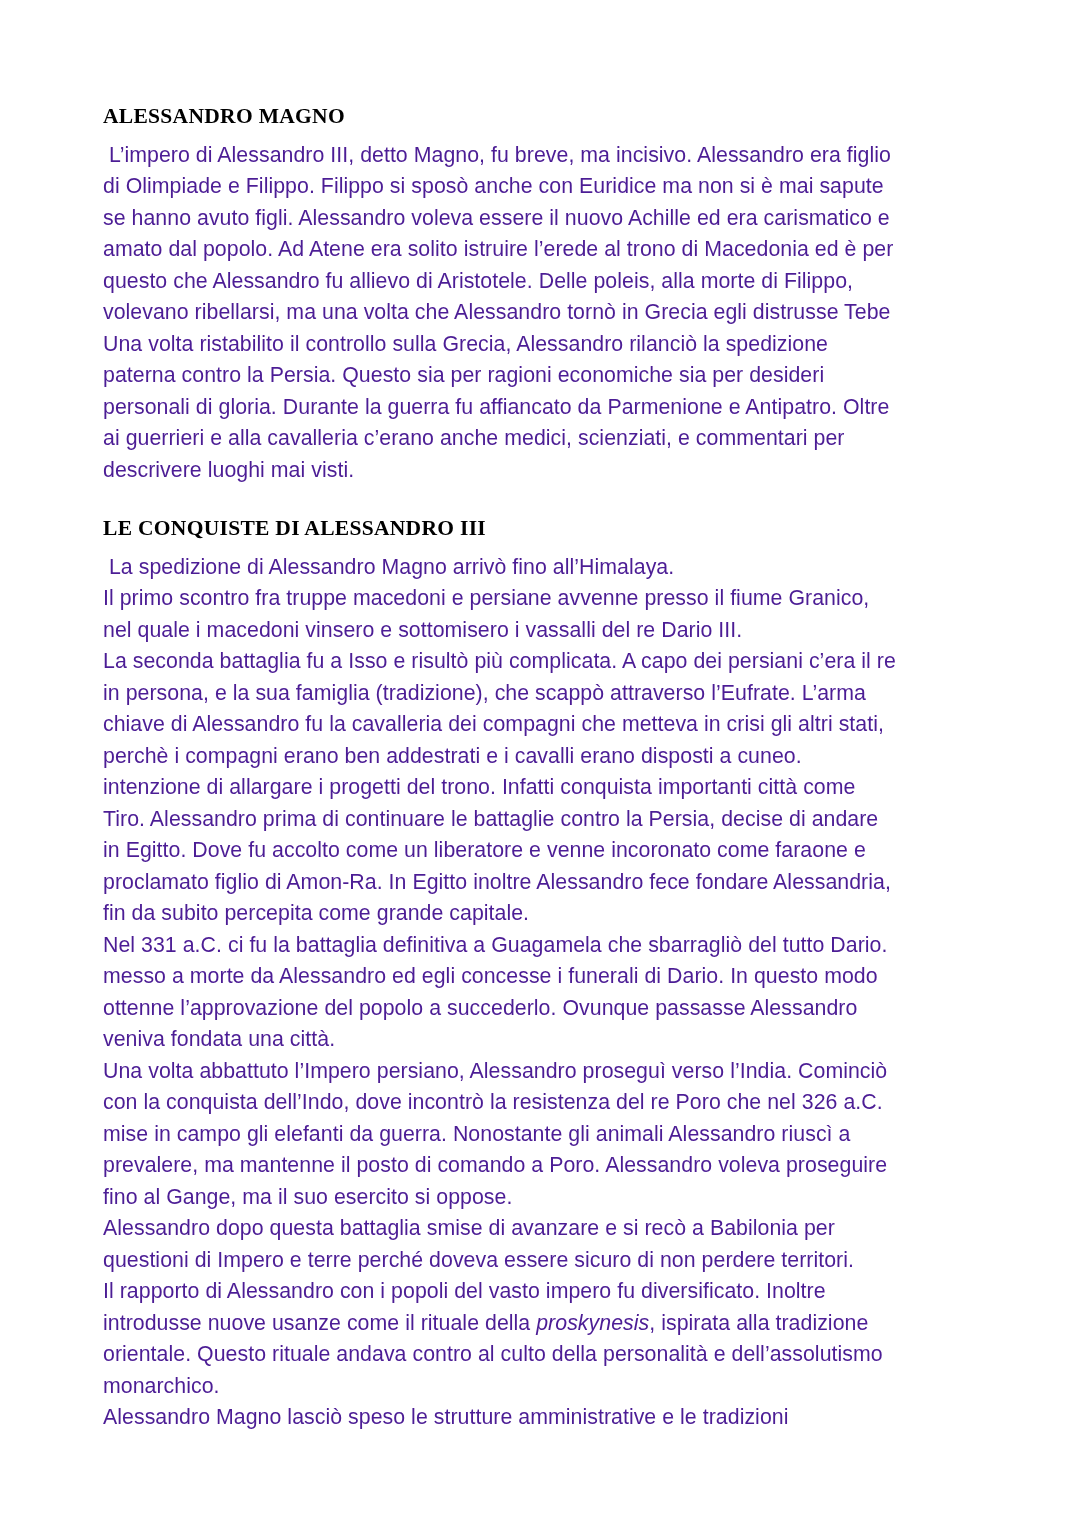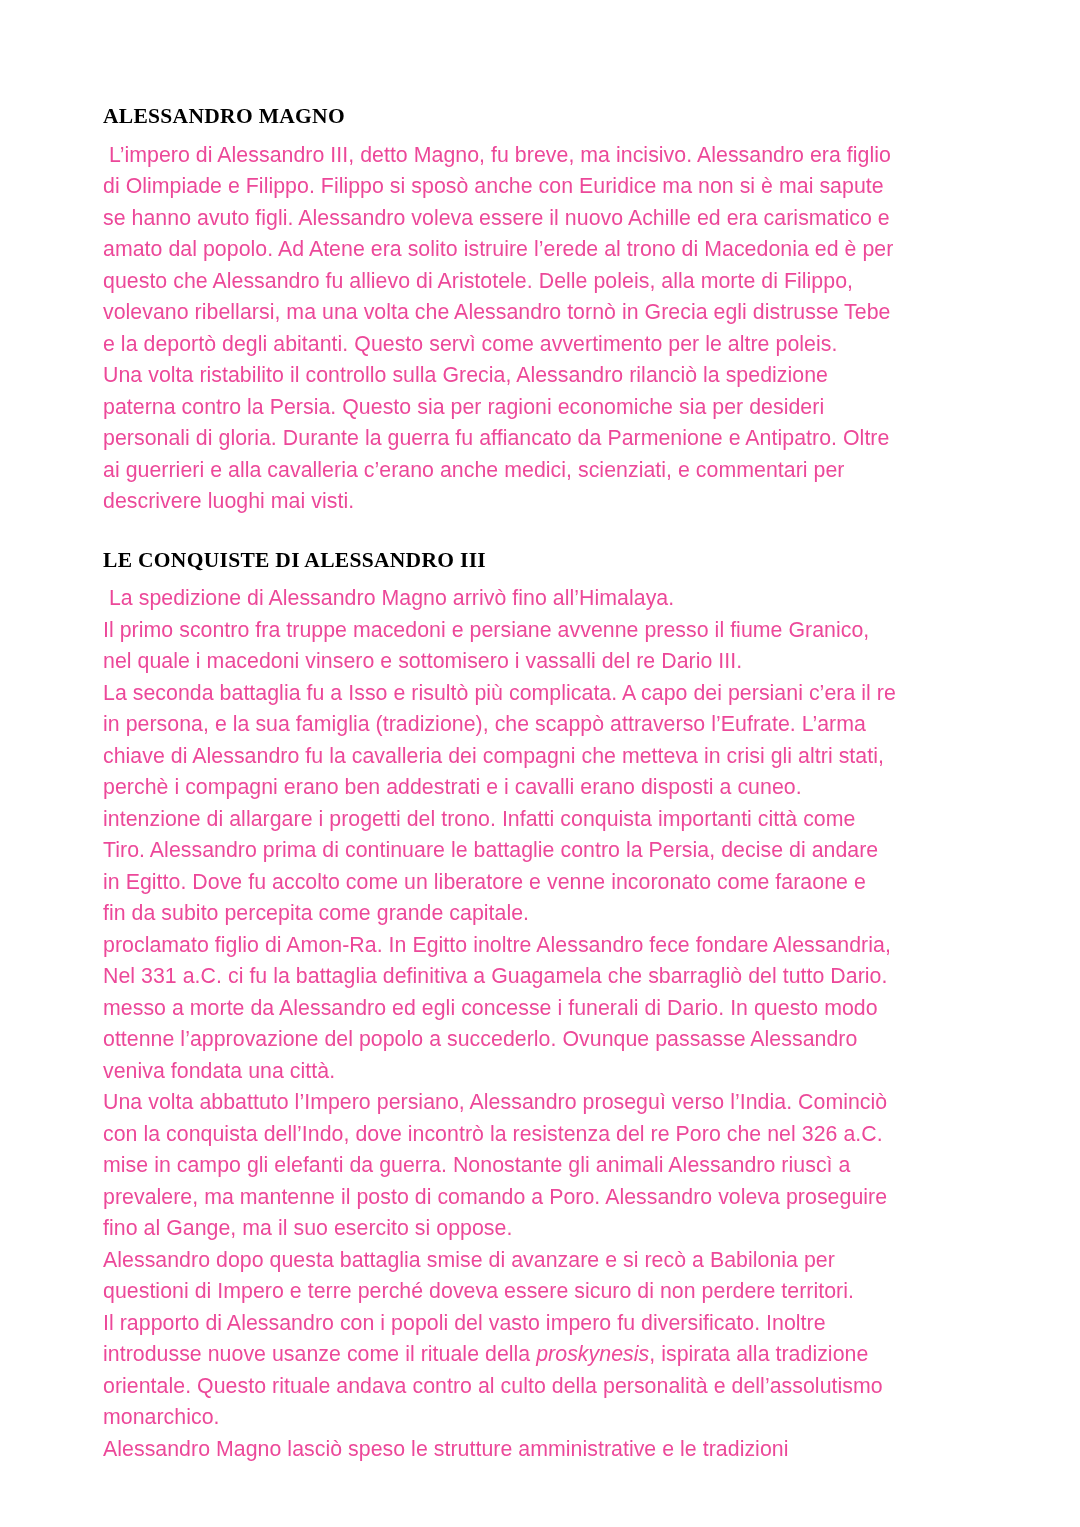--- a/index.html
+++ b/index.html
@@ -37,21 +37,21 @@
   }
 
   .doc-heading.second {
     margin-top: 29px;
   }
 
   .doc-body {
     font-family: "Liberation Sans", "DejaVu Sans", sans-serif;
     font-size: 21.3px;
     line-height: 31.5px;
-    color: #ec4899;
+    color: #4c1d95;
     margin: 0;
     padding: 0;
     letter-spacing: 0.05px;
   }
 
   .doc-body.after-heading {
     margin-top: 10px;
   }
 
   .para-line {
@@ -71,43 +71,42 @@
 
     <h1 class="doc-heading">ALESSANDRO MAGNO</h1>
 
     <div class="doc-body after-heading">
         <span class="para-line"> L’impero di Alessandro III, detto Magno, fu breve, ma incisivo. Alessandro era figlio</span>
         <span class="para-line">di Olimpiade e Filippo. Filippo si sposò anche con Euridice ma non si è mai sapute</span>
         <span class="para-line">se hanno avuto figli. Alessandro voleva essere il nuovo Achille ed era carismatico e</span>
         <span class="para-line">amato dal popolo. Ad Atene era solito istruire l’erede al trono di Macedonia ed è per</span>
         <span class="para-line">questo che Alessandro fu allievo di Aristotele. Delle poleis, alla morte di Filippo,</span>
         <span class="para-line">volevano ribellarsi, ma una volta che Alessandro tornò in Grecia egli distrusse Tebe</span>
-        <span class="para-line">e la deportò degli abitanti. Questo servì come avvertimento per le altre poleis.</span>
         <span class="para-line">Una volta ristabilito il controllo sulla Grecia, Alessandro rilanciò la spedizione</span>
         <span class="para-line">paterna contro la Persia. Questo sia per ragioni economiche sia per desideri</span>
         <span class="para-line">personali di gloria. Durante la guerra fu affiancato da Parmenione e Antipatro. Oltre</span>
         <span class="para-line">ai guerrieri e alla cavalleria c’erano anche medici, scienziati, e commentari per</span>
         <span class="para-line">descrivere luoghi mai visti.</span>
       </div>
 
     <h1 class="doc-heading second">LE CONQUISTE DI ALESSANDRO III</h1>
 
     <div class="doc-body after-heading">
         <span class="para-line"> La spedizione di Alessandro Magno arrivò fino all’Himalaya.</span>
         <span class="para-line">Il primo scontro fra truppe macedoni e persiane avvenne presso il fiume Granico,</span>
         <span class="para-line">nel quale i macedoni vinsero e sottomisero i vassalli del re Dario III.</span>
         <span class="para-line">La seconda battaglia fu a Isso e risultò più complicata. A capo dei persiani c’era il re</span>
         <span class="para-line">in persona, e la sua famiglia (tradizione), che scappò attraverso l’Eufrate. L’arma</span>
         <span class="para-line">chiave di Alessandro fu la cavalleria dei compagni che metteva in crisi gli altri stati,</span>
         <span class="para-line">perchè i compagni erano ben addestrati e i cavalli erano disposti a cuneo.</span>
         <span class="para-line">intenzione di allargare i progetti del trono. Infatti conquista importanti città come</span>
         <span class="para-line">Tiro. Alessandro prima di continuare le battaglie contro la Persia, decise di andare</span>
         <span class="para-line">in Egitto. Dove fu accolto come un liberatore e venne incoronato come faraone e</span>
+        <span class="para-line">proclamato figlio di Amon-Ra. In Egitto inoltre Alessandro fece fondare Alessandria,</span>
         <span class="para-line">fin da subito percepita come grande capitale.</span>
-        <span class="para-line">proclamato figlio di Amon-Ra. In Egitto inoltre Alessandro fece fondare Alessandria,</span>
         <span class="para-line">Nel 331 a.C. ci fu la battaglia definitiva a Guagamela che sbarragliò del tutto Dario.</span>
         <span class="para-line">messo a morte da Alessandro ed egli concesse i funerali di Dario. In questo modo</span>
         <span class="para-line">ottenne l’approvazione del popolo a succederlo. Ovunque passasse Alessandro</span>
         <span class="para-line">veniva fondata una città.</span>
         <span class="para-line">Una volta abbattuto l’Impero persiano, Alessandro proseguì verso l’India. Cominciò</span>
         <span class="para-line">con la conquista dell’Indo, dove incontrò la resistenza del re Poro che nel 326 a.C.</span>
         <span class="para-line">mise in campo gli elefanti da guerra. Nonostante gli animali Alessandro riuscì a</span>
         <span class="para-line">prevalere, ma mantenne il posto di comando a Poro. Alessandro voleva proseguire</span>
         <span class="para-line">fino al Gange, ma il suo esercito si oppose.</span>
         <span class="para-line">Alessandro dopo questa battaglia smise di avanzare e si recò a Babilonia per</span>

